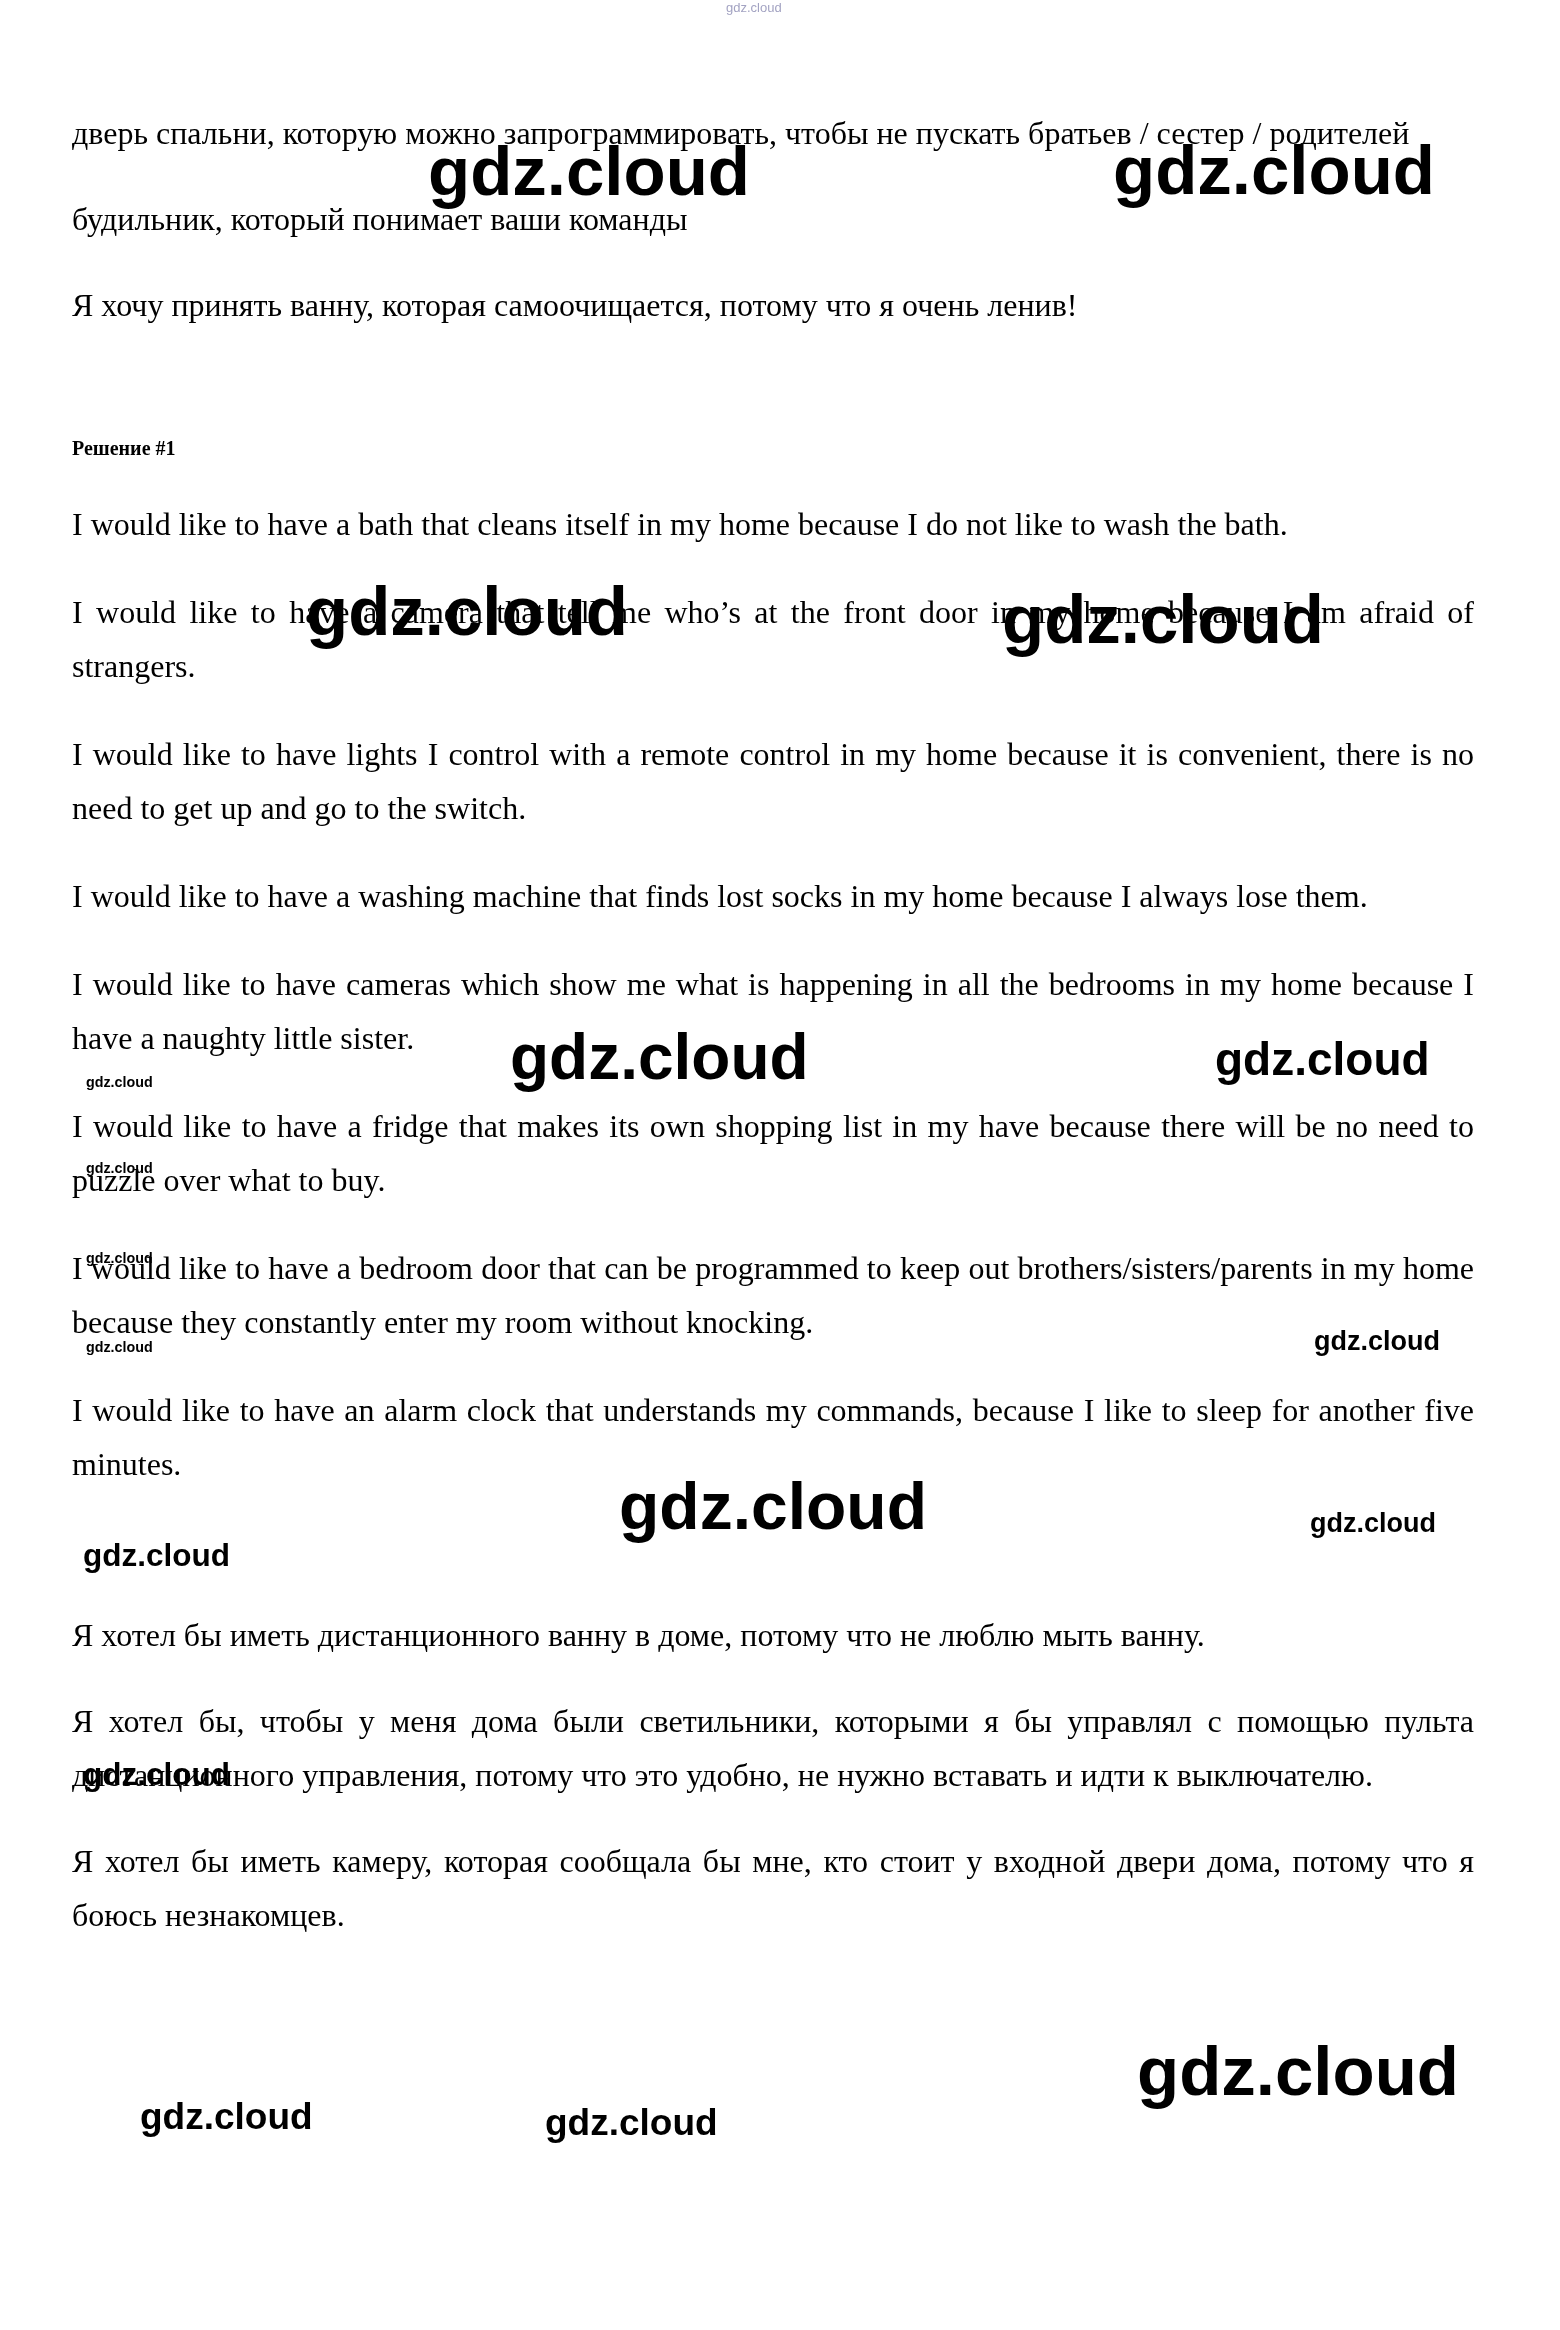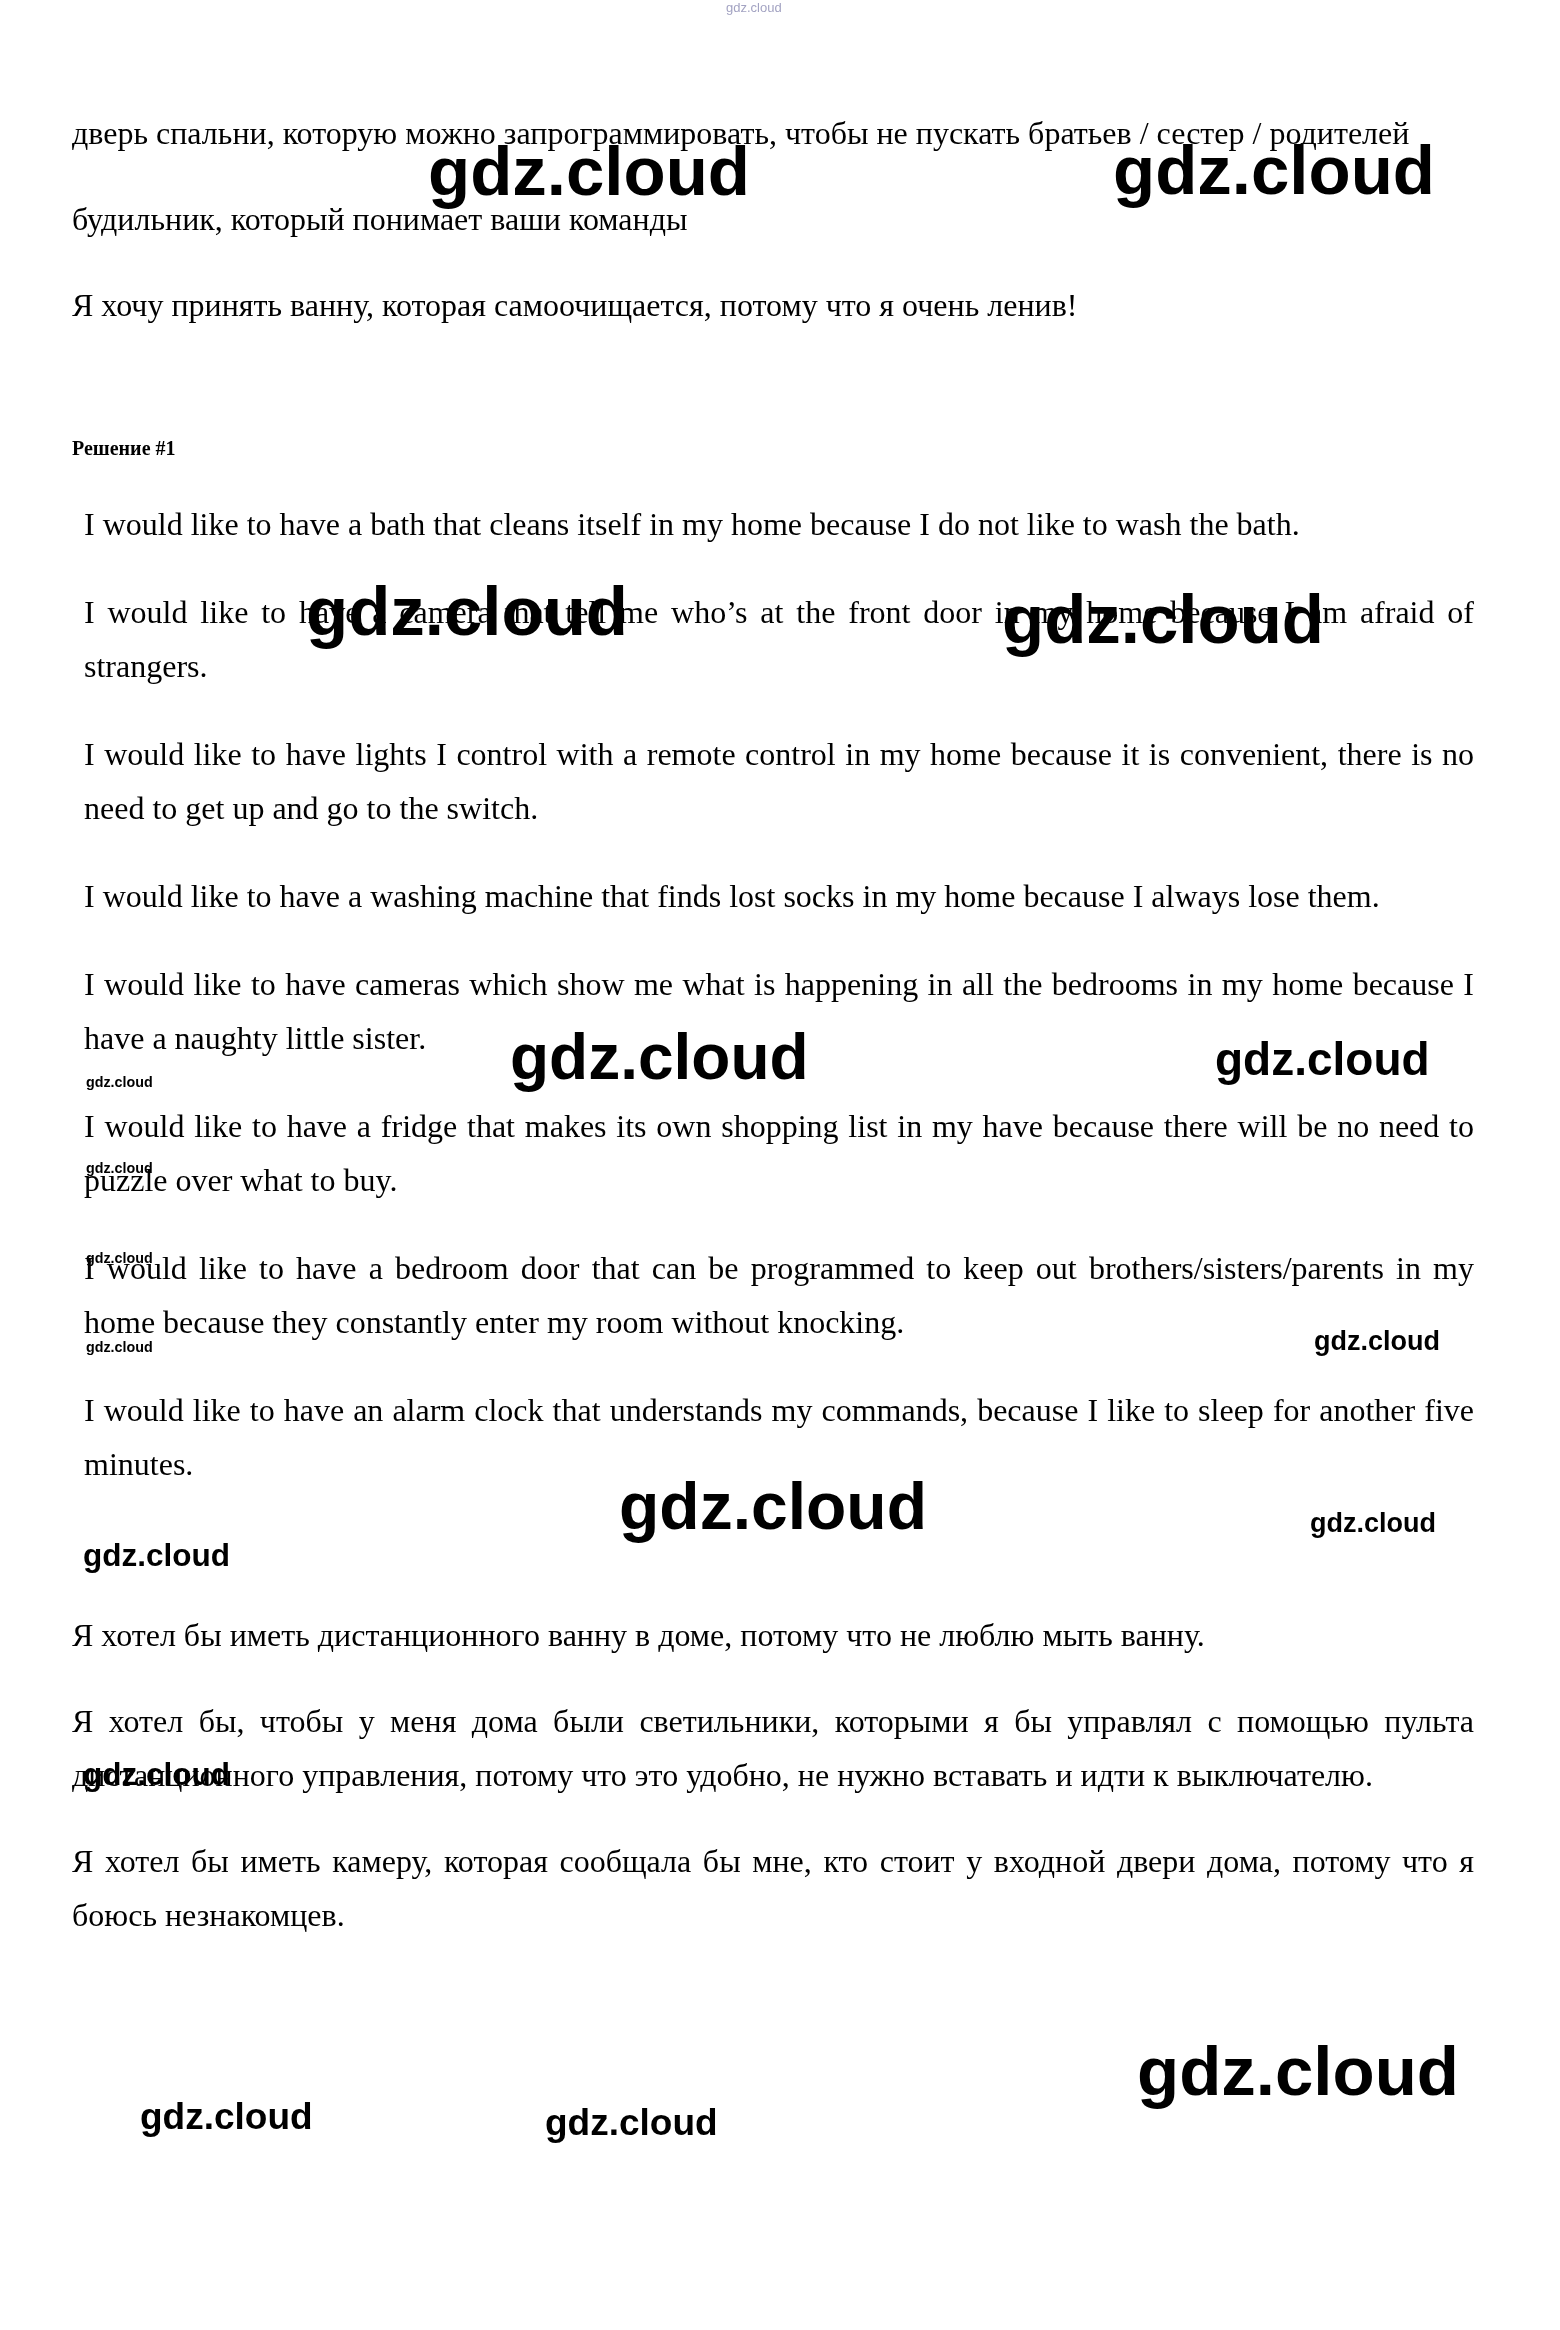--- a/index.html
+++ b/index.html
@@ -29,21 +29,20 @@
     font-family: Liberation Serif, serif;
   }
   .heading {
     font-size: 20px;
     line-height: 54px;
     font-weight: bold;
     margin: 89px 0 21.5px 0;
   }
   .answers-en p {
     margin-bottom: 34px;
-    margin-left: 12px;
   }
   .answers-ru p {
     margin-bottom: 32px;
   }
   .answers-ru p:first-child {
     margin-top: 117px;
   }
   .wm {
     position: absolute;
     font-family: "Liberation Sans", sans-serif;

